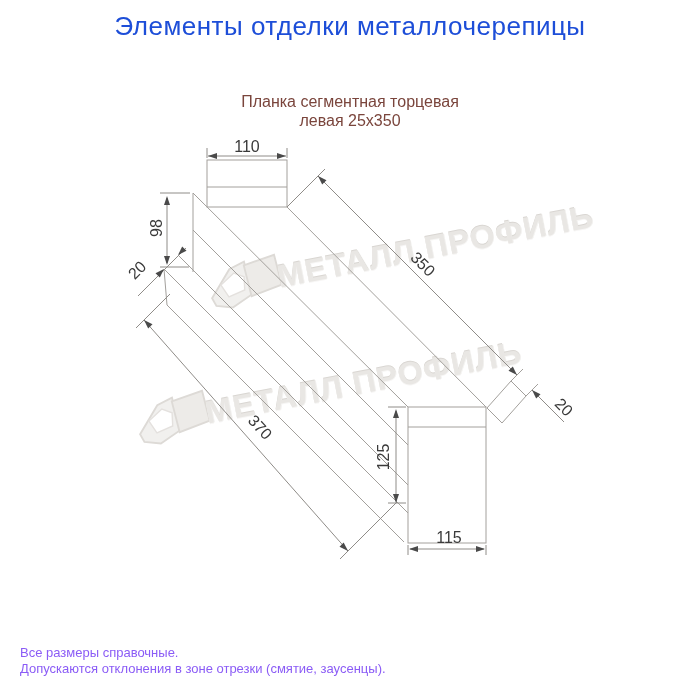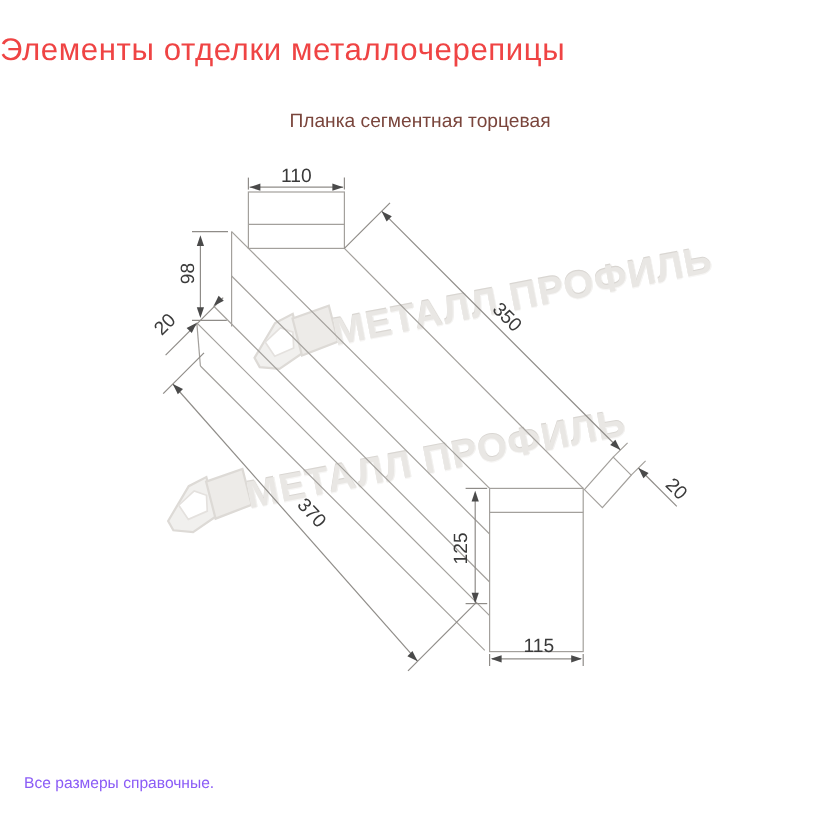--- a/index.html
+++ b/index.html
@@ -1,22 +1,22 @@
 <!DOCTYPE html>
 <html><head>
 <meta charset="utf-8">
 <style>
   html,body{margin:0;padding:0;background:#ffffff;}
   .page{
     position:relative;width:700px;height:700px;background:#fff;overflow:hidden;
     font-family:"Liberation Sans", sans-serif;color:#1a1a1a;
   }
   .title{
-    position:absolute;top:26px;left:0;width:700px;
-    font-size:26px;font-weight:400;letter-spacing:0.5px;color:#ef4444;margin:0;
+    position:absolute;top:11px;left:0;width:700px;text-align:center;
+    font-size:26px;font-weight:400;letter-spacing:0.5px;color:#1d4ed8;margin:0;
   }
   .subtitle{
     position:absolute;top:92px;left:0;width:700px;text-align:center;
     font-size:16px;line-height:19px;font-weight:400;
   }
   .watermark{
     position:absolute;display:flex;align-items:center;z-index:1;
     transform:rotate(-11deg);transform-origin:left center;
     white-space:nowrap;pointer-events:none;
   }
@@ -36,20 +36,21 @@
 </style>
 </head>
 <body>
 
 <div class="page">
 
   <h1 class="title">Элементы отделки металлочерепицы</h1>
 
   <div class="subtitle" style="color: rgb(122, 69, 60);">
     <div>Планка сегментная торцевая</div>
+    <div>левая 25х350</div>
   </div>
 
   <div class="watermark wm1">
     <svg width="84" height="58" viewBox="0 0 90 62">
       <polygon points="6,40 30,13 47,8 49,44 26,54 9,49" fill="#f1f0ee" stroke="#dddad6" stroke-width="2"></polygon>
       <polygon points="46,12 80,7 82,40 48,46" fill="#edebe8" stroke="#dddad6" stroke-width="2"></polygon>
       <polygon points="18,28 34,18 44,24 42,38 24,42" fill="#ffffff" stroke="#e4e1de" stroke-width="1.5"></polygon>
     </svg>
     <span class="wm-text">МЕТАЛЛ ПРОФИЛЬ</span>
   </div>
@@ -142,15 +143,16 @@
       <text x="419" y="268" text-anchor="middle" transform="rotate(45 419 268)">350</text>
       <text x="560" y="411" text-anchor="middle" transform="rotate(45 560 411)">20</text>
       <text x="256" y="431" text-anchor="middle" transform="rotate(47 256 431)">370</text>
       <text x="389" y="457" text-anchor="middle" transform="rotate(-90 389 457)">125</text>
       <text x="449" y="543" text-anchor="middle">115</text>
     </g>
   </svg>
 
   <div class="footer">
     <div>Все размеры справочные.</div>
+    <div>Допускаются отклонения в зоне отрезки (смятие, заусенцы).</div>
   </div>
 
 </div>
 
 </body></html>

